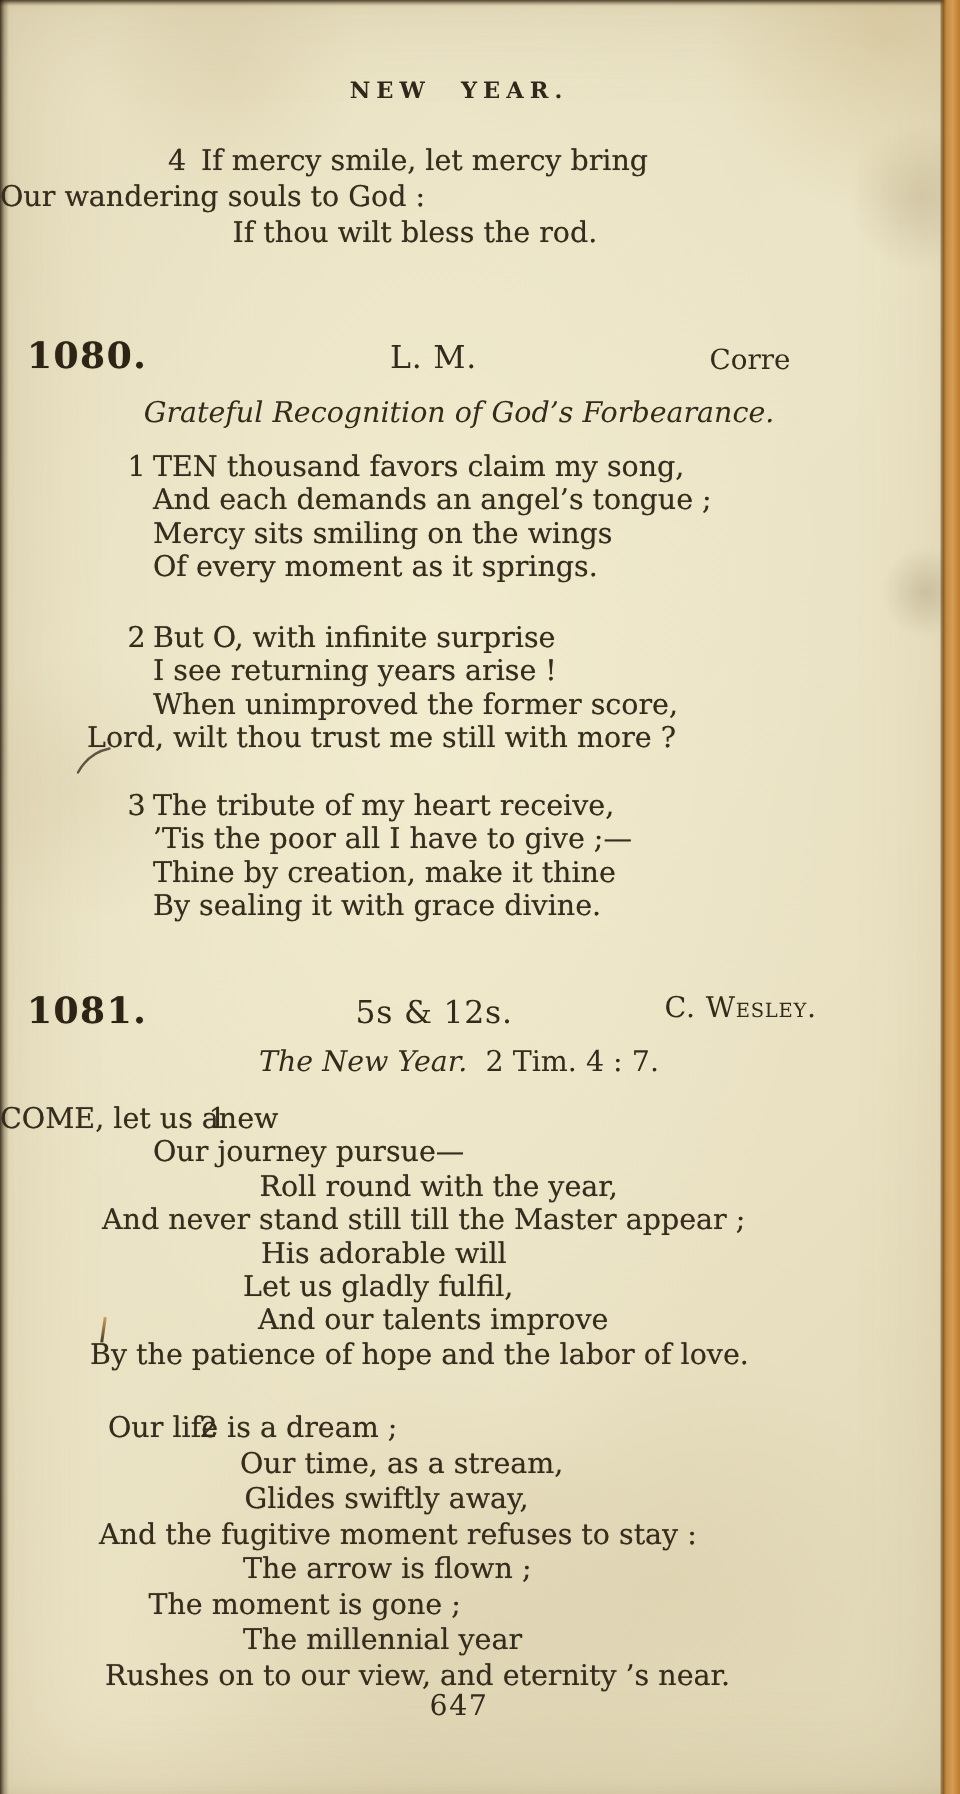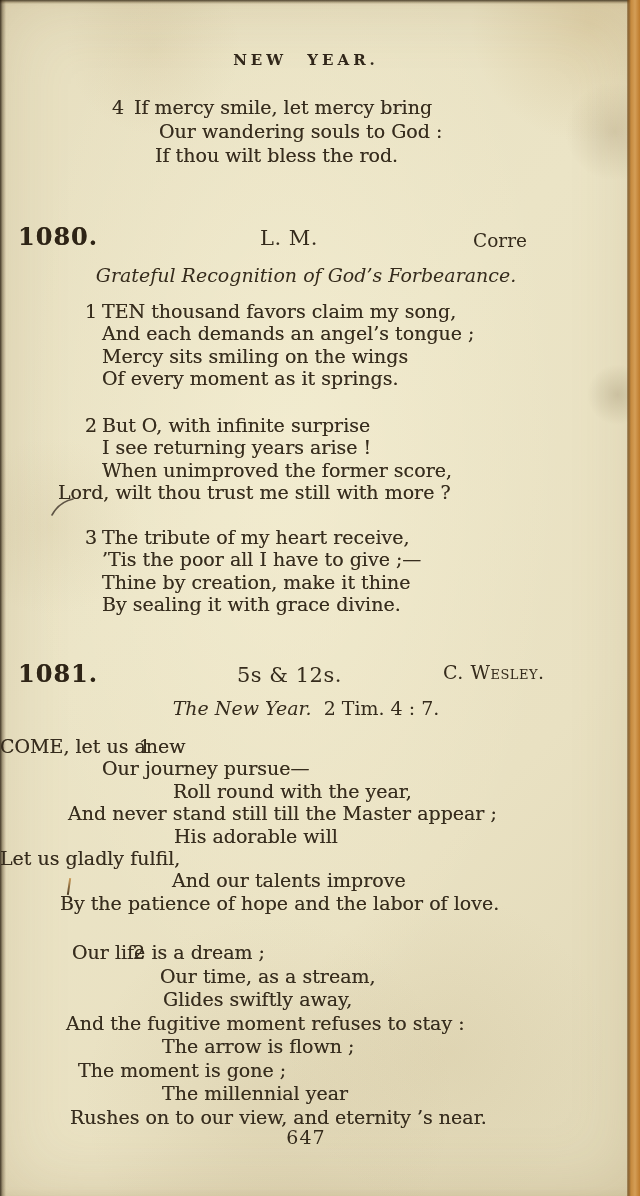--- a/index.html
+++ b/index.html
@@ -57,21 +57,21 @@
   <div class="edge-top"></div>
   <div class="edge-left"></div>
   <div class="edge-right-seam"></div>
   <div class="edge-right"></div>
 
   <div class="abs section-header">NEW YEAR.</div>
 
   <div class="verse v4" style="top:95px">
     <span class="vnum" style="left:112px;line-height:24px">4</span>
     <div class="ln" style="margin-left:134px">If mercy smile, let mercy bring</div>
-    <div class="ln" style="margin-left:159px">Our wandering souls to God :</div>
+    <div class="ln" style="">Our wandering souls to God :</div>
     <div class="ln" style="margin-left:155px">If thou wilt bless the rod.</div>
   </div>
 
   <div>
     <div class="abs hymn-number" style="left:18px;top:222px">1080.</div>
     <div class="abs meter" style="left:260px;top:226px">L. M.</div>
     <div class="abs author" style="left:473px;top:230px">Corre</div>
     <div class="abs subtitle" style="top:264px">Grateful Recognition of God’s Forbearance.</div>
   </div>
 
@@ -112,34 +112,34 @@
     </div>
   </div>
 
   <div class="verse" style="top:735px">
     <span class="vnum" style="left:139px">1</span>
     <div class="ln" style="">COME, let us anew</div>
     <div class="ln" style="margin-left:102px">Our journey pursue—</div>
     <div class="ln" style="margin-left:173px">Roll round with the year,</div>
     <div class="ln" style="margin-left:68px">And never stand still till the Master appear ;</div>
     <div class="ln" style="margin-left:174px">His adorable will</div>
-    <div class="ln" style="">Let us gladly fulfil,</div>
+    <div class="ln" style="margin-left:162px">Let us gladly fulfil,</div>
     <div class="ln" style="margin-left:172px">And our talents improve</div>
     <div class="ln" style="margin-left:60px">By the patience of hope and the labor of love.</div>
   </div>
 
   <div class="pen-mark" style="left:68px;top:878px;width:2px;height:17px;transform:rotate(8deg);background:linear-gradient(to bottom,#cf9e5a,#4a3b26);"></div>
 
   <div class="verse" style="top:941px">
     <span class="vnum" style="left:133px;line-height:23.5px">2</span>
     <div class="ln" style="margin-left:72px;line-height:23.5px">Our life is a dream ;</div>
     <div class="ln" style="margin-left:160px;line-height:23.5px">Our time, as a stream,</div>
     <div class="ln" style="margin-left:163px;line-height:23.5px">Glides swiftly away,</div>
     <div class="ln" style="margin-left:66px;line-height:23.5px">And the fugitive moment refuses to stay :</div>
     <div class="ln" style="margin-left:162px;line-height:23.5px">The arrow is flown ;</div>
-    <div class="ln" style="margin-left:78px;line-height:23.5px">The moment is gone ;</div>
+    <div class="ln" style="margin-left:99px;line-height:23.5px">The moment is gone ;</div>
     <div class="ln" style="margin-left:162px;line-height:23.5px">The millennial year</div>
     <div class="ln" style="margin-left:70px;line-height:23.5px">Rushes on to our view, and eternity ’s near.</div>
   </div>
 
   <div class="abs page-number">647</div>
 
 </div>
 
 </body></html>

